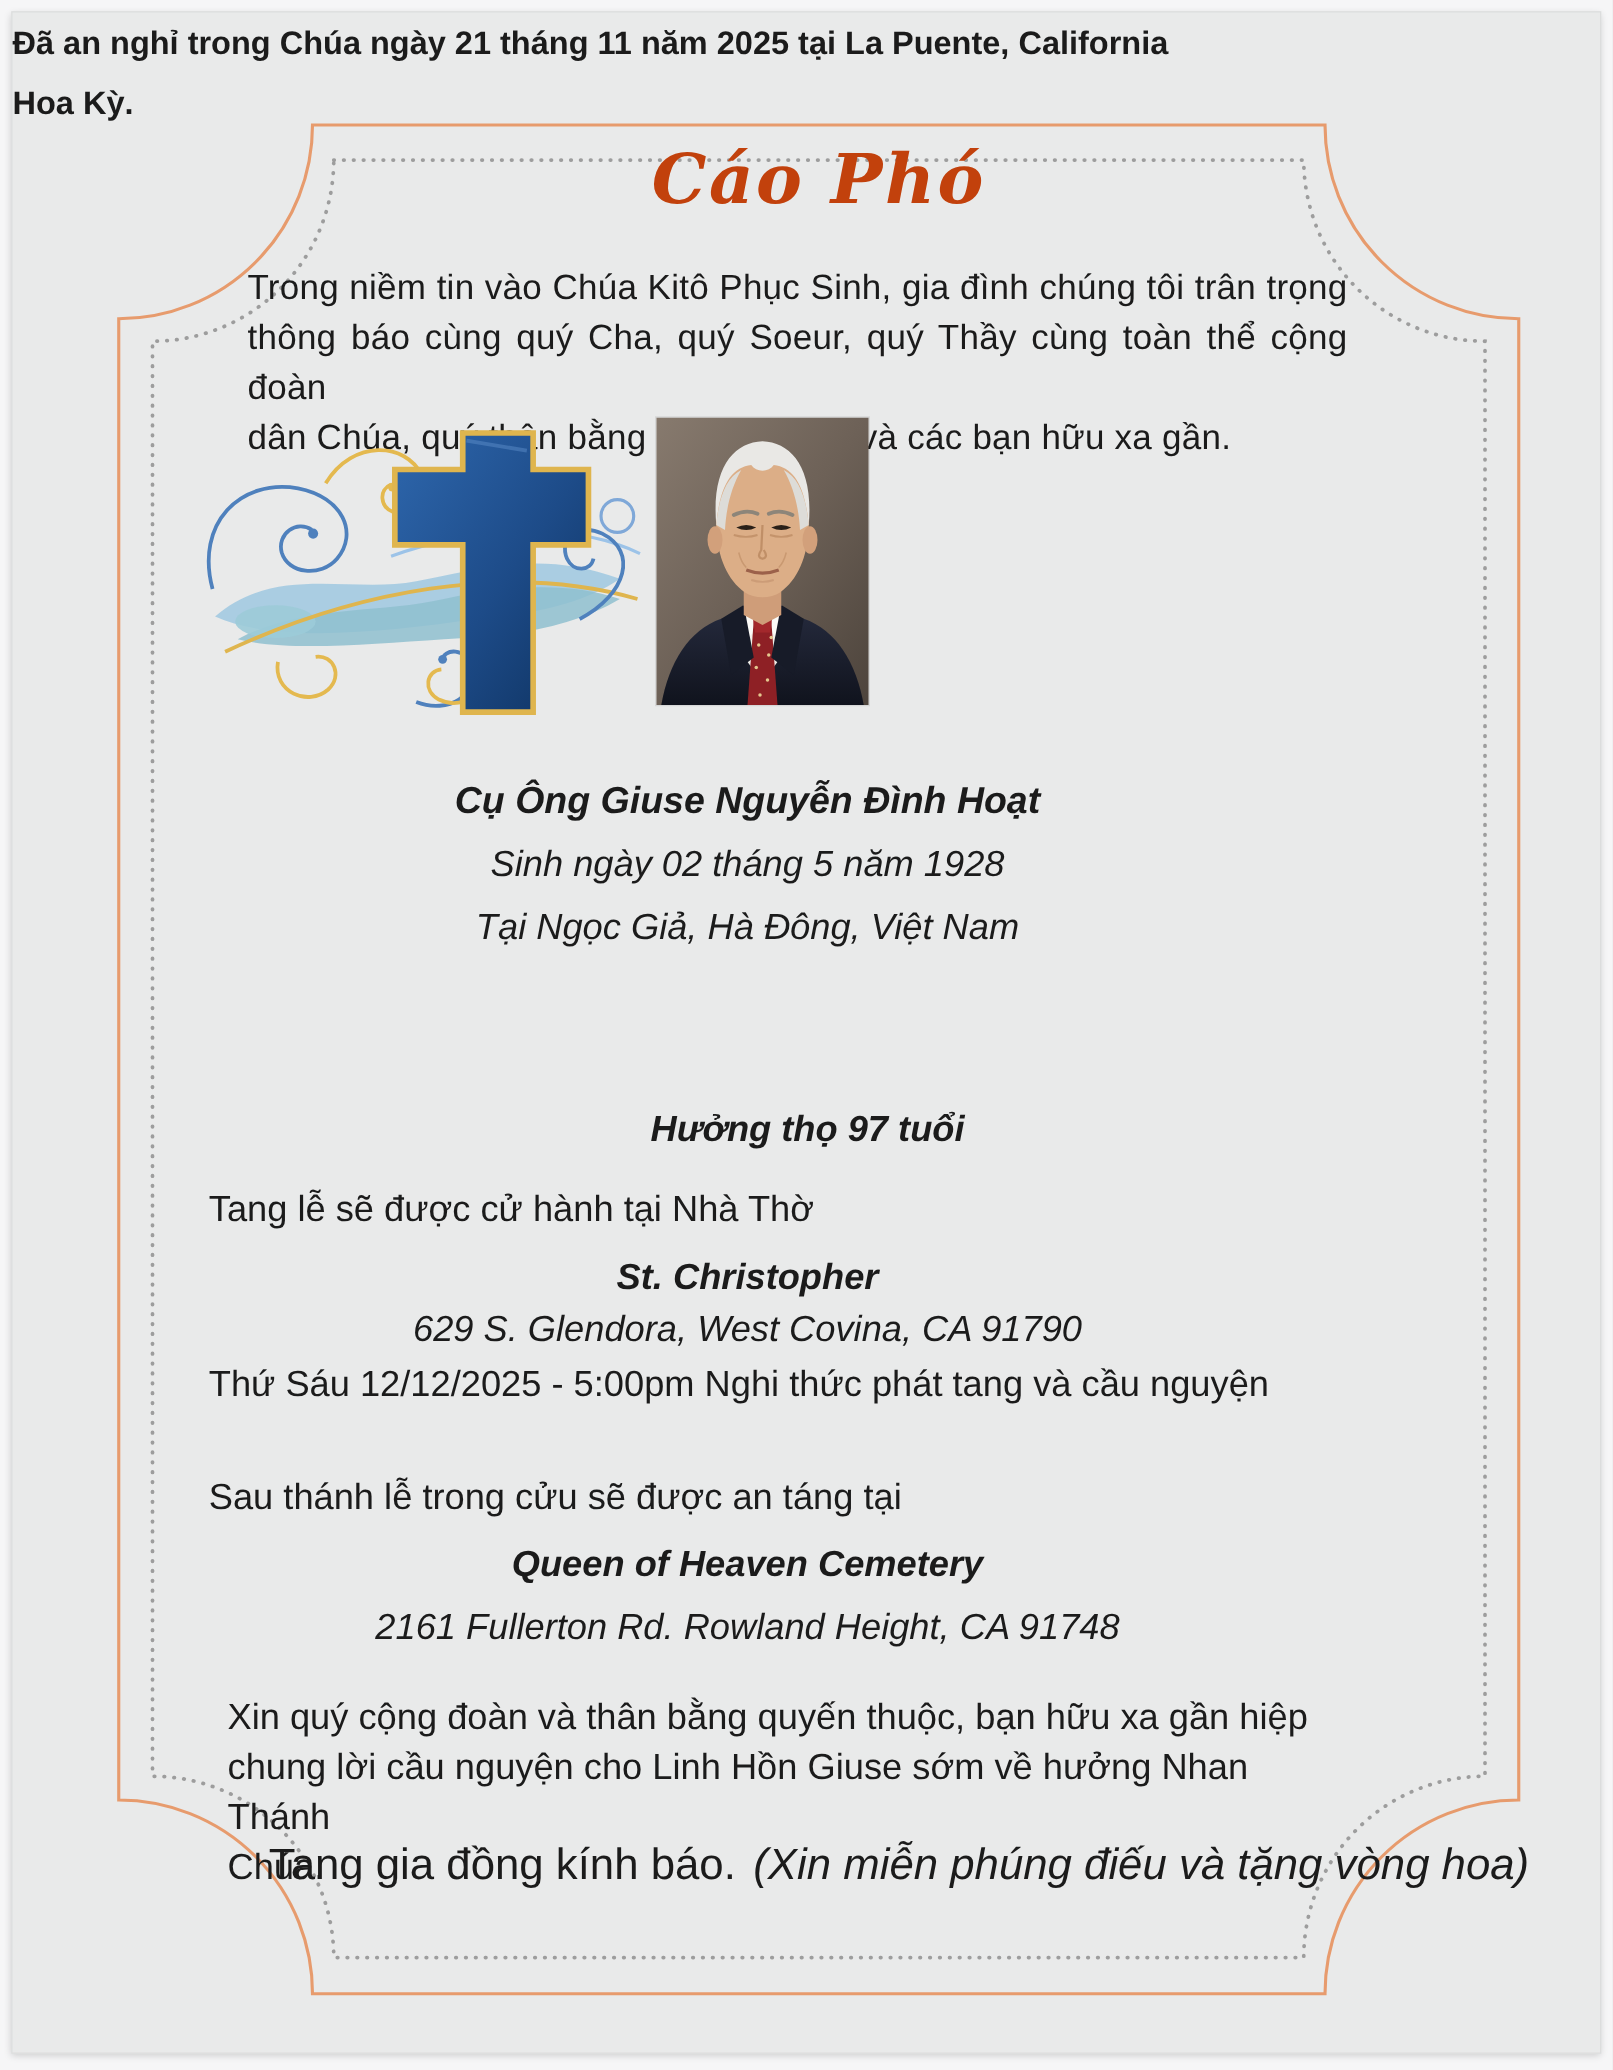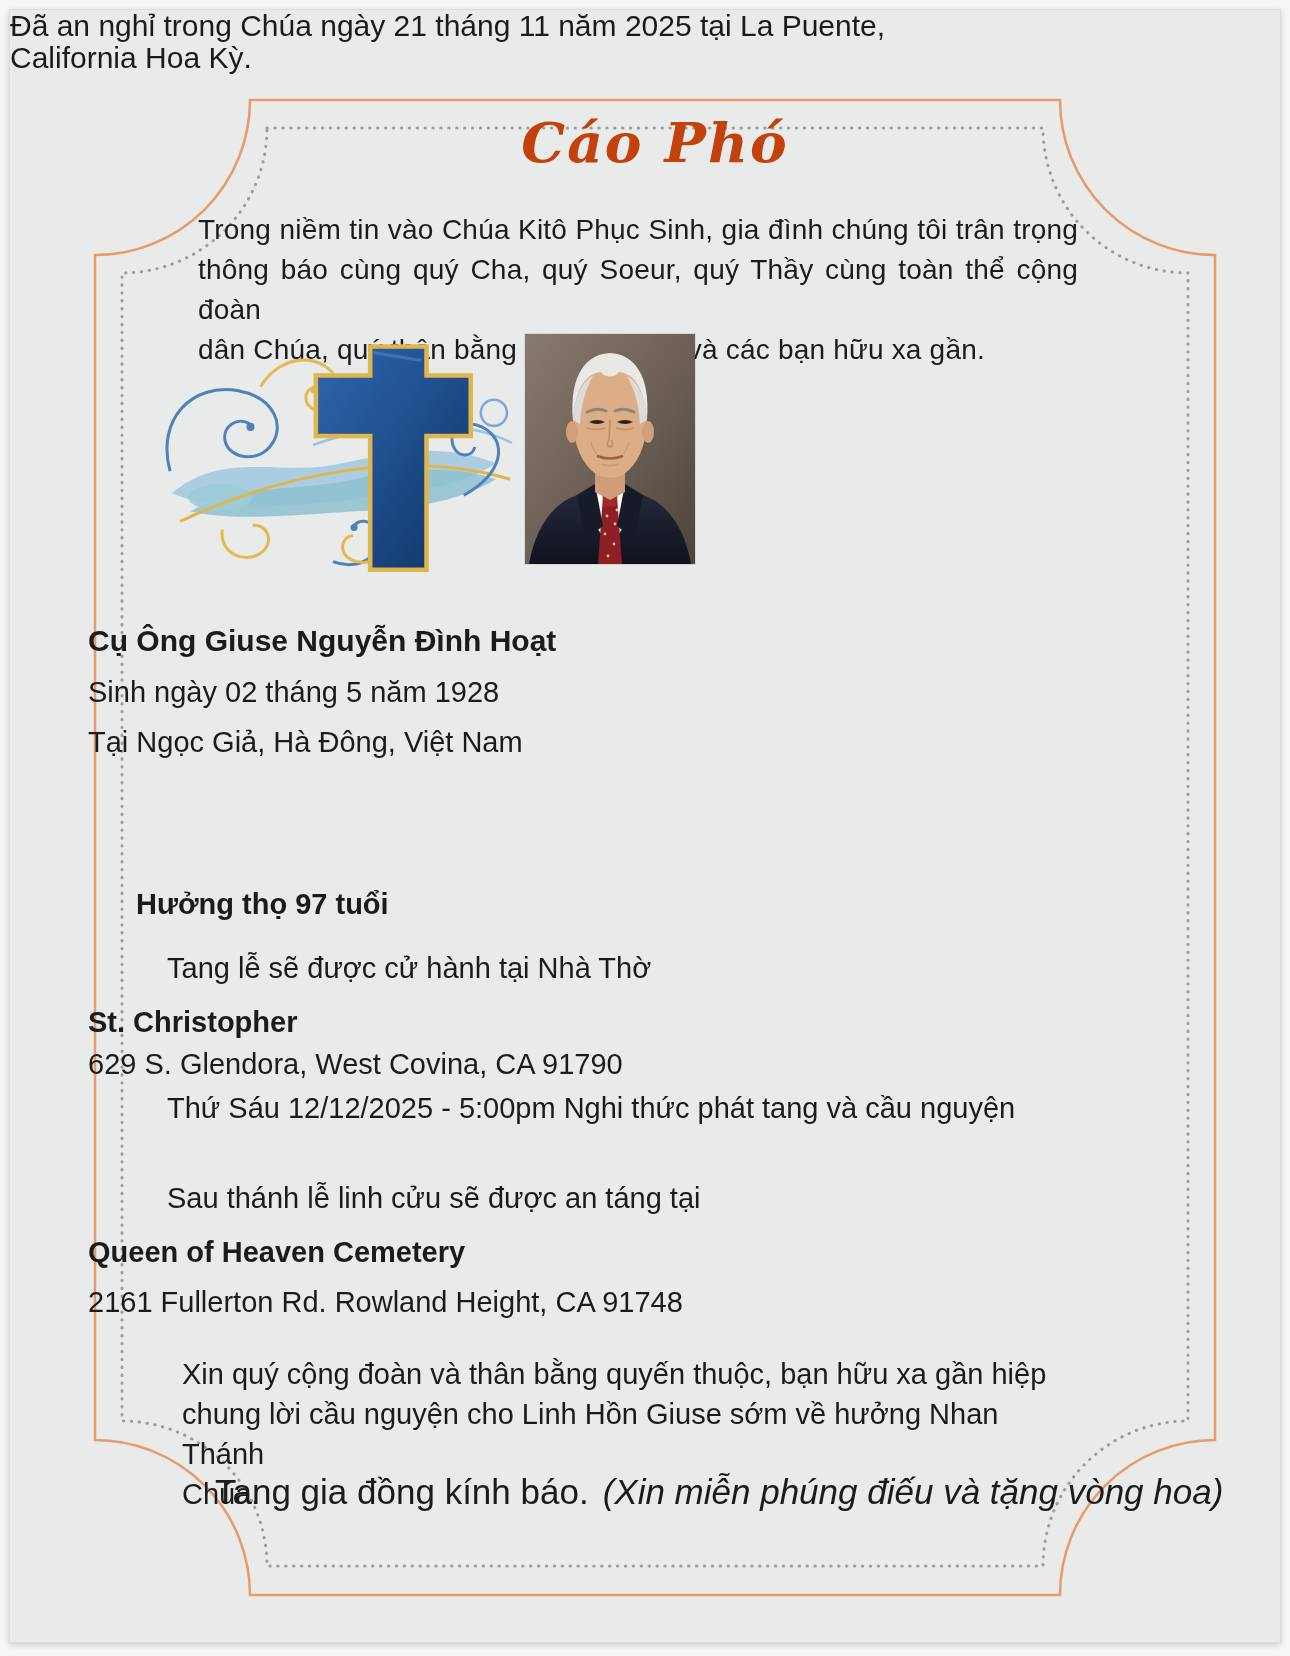--- a/index.html
+++ b/index.html
@@ -25,27 +25,27 @@
     font-size:55px;letter-spacing:2px;color:#c2410c;
   }
   .intro{
     position:absolute;left:188px;top:200px;width:880px;
     font-size:28px;line-height:40px;letter-spacing:.2px;
   }
   .intro .jline{text-align:justify;text-align-last:justify;}
   .intro .jline.last{text-align-last:left;}
   .art-flourish{position:absolute;left:152px;top:312px;width:352px;height:252px;}
   .art-photo{position:absolute;left:515px;top:324px;width:170px;height:230px;box-shadow:0 0 0 1px rgba(0,0,0,.08);}
-  .ccol{position:absolute;left:78px;width:1000px;font-size:29px;}
+  .ccol{position:absolute;left:88px;width:1000px;text-align:center;font-size:29px;font-style:italic;}
   .bold{font-weight:bold;}
   .lline{position:absolute;font-size:29px;}
   .name{top:614px;font-size:30px;}
   .sinh{top:666px;}
   .taiq{top:716px;}
-  .death{left:172px;top:776px;width:960px;font-size:30px;line-height:32px;}
+  .death{left:172px;top:776px;width:960px;font-size:26px;line-height:48px;font-weight:bold;}
   .age{top:878px;padding-left:48px;}
   .funeral-intro{left:157px;top:942px;}
   .church{top:996px;}
   .addr1{top:1038px;}
   .ev1{left:157px;top:1082px;}
   .ev2{left:157px;top:1130px;}
   .burial{left:157px;top:1172px;}
   .cem{top:1226px;}
   .addr2{top:1276px;}
   .closing-par{position:absolute;left:172px;top:1344px;width:890px;font-size:29px;line-height:40px;}
@@ -169,21 +169,21 @@
   <div class="ccol bold name">Cụ Ông Giuse Nguyễn Đình Hoạt</div>
   <div class="ccol sinh">Sinh ngày 02 tháng 5 năm 1928</div>
   <div class="ccol taiq">Tại Ngọc Giả, Hà Đông, Việt Nam</div>
   <div class="death">Đã an nghỉ trong Chúa ngày 21 tháng 11 năm 2025 tại La Puente, California Hoa Kỳ.</div>
   <div class="ccol bold age">Hưởng thọ 97 tuổi</div>
 
   <div class="lline funeral-intro">Tang lễ sẽ được cử hành tại Nhà Thờ</div>
   <div class="ccol bold church">St. Christopher</div>
   <div class="ccol addr1">629 S. Glendora, West Covina, CA 91790</div>
   <div class="lline ev1">Thứ Sáu 12/12/2025 - 5:00pm Nghi thức phát tang và cầu nguyện</div>
-  <div class="lline burial">Sau thánh lễ linh cửu sẽ được an táng tại</div>
+  <div class="lline burial">Sau thánh lễ trong cửu sẽ được an táng tại</div>
   <div class="ccol bold cem">Queen of Heaven Cemetery</div>
   <div class="ccol addr2">2161 Fullerton Rd. Rowland Height, CA 91748</div>
 
   <div class="closing-par">
     <div>Xin quý cộng đoàn và thân bằng quyến thuộc, bạn hữu xa gần hiệp</div>
     <div>chung lời cầu nguyện cho Linh Hồn Giuse sớm về hưởng Nhan Thánh</div>
     <div>Chúa.</div>
   </div>
   <div class="sign-line">
     <span>Tang gia đồng kính báo.</span><span class="sign-note">(Xin miễn phúng điếu và tặng vòng hoa)</span>

